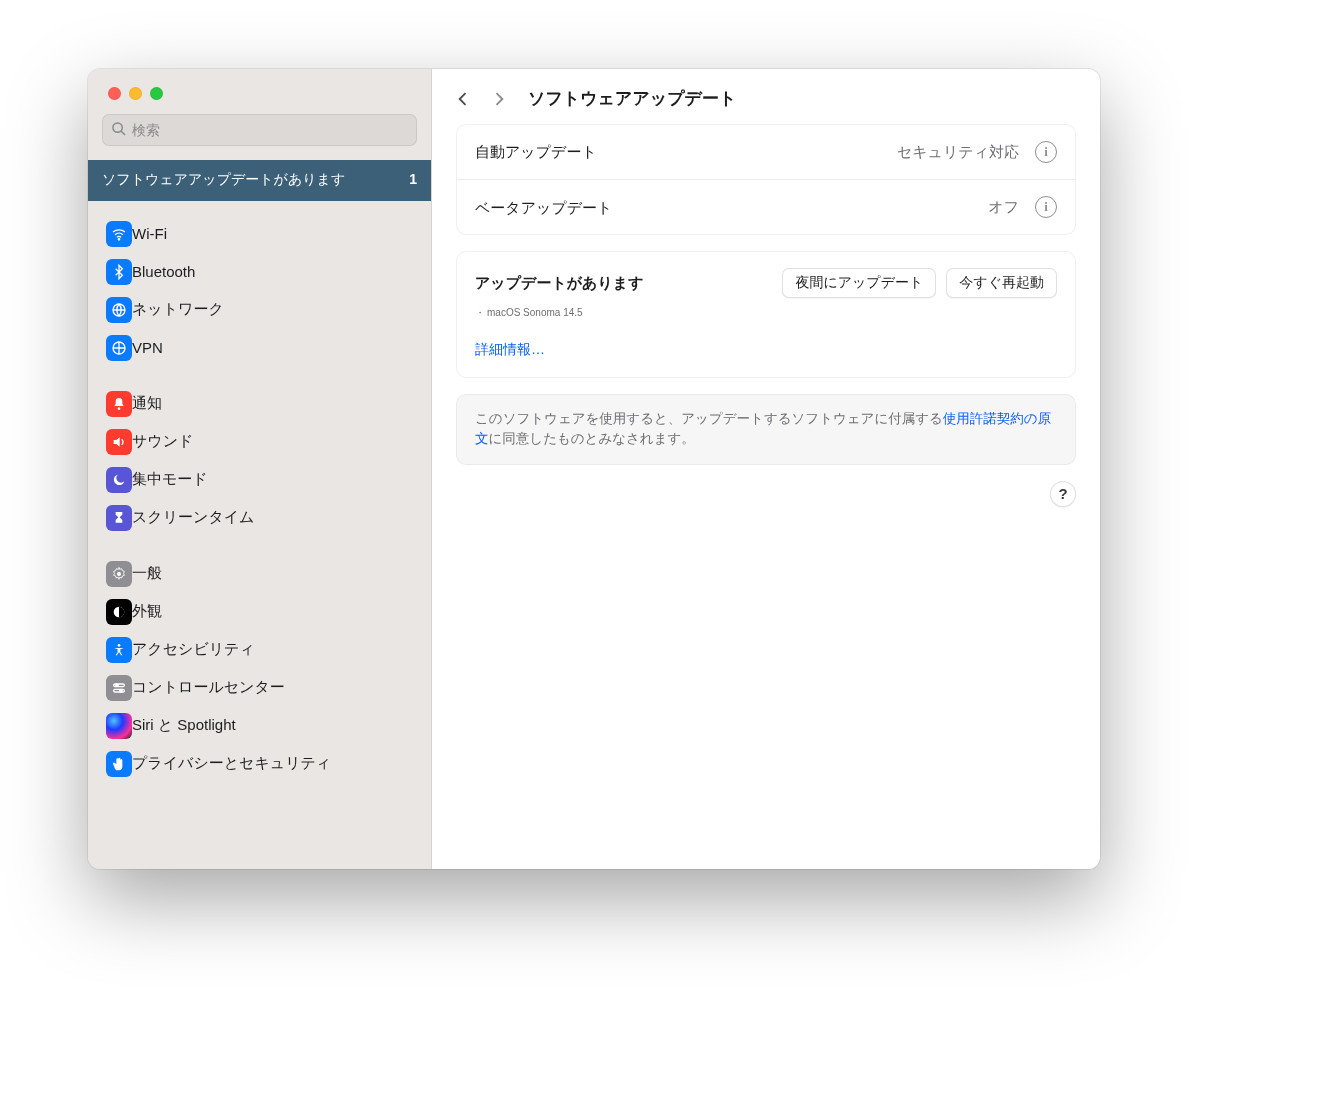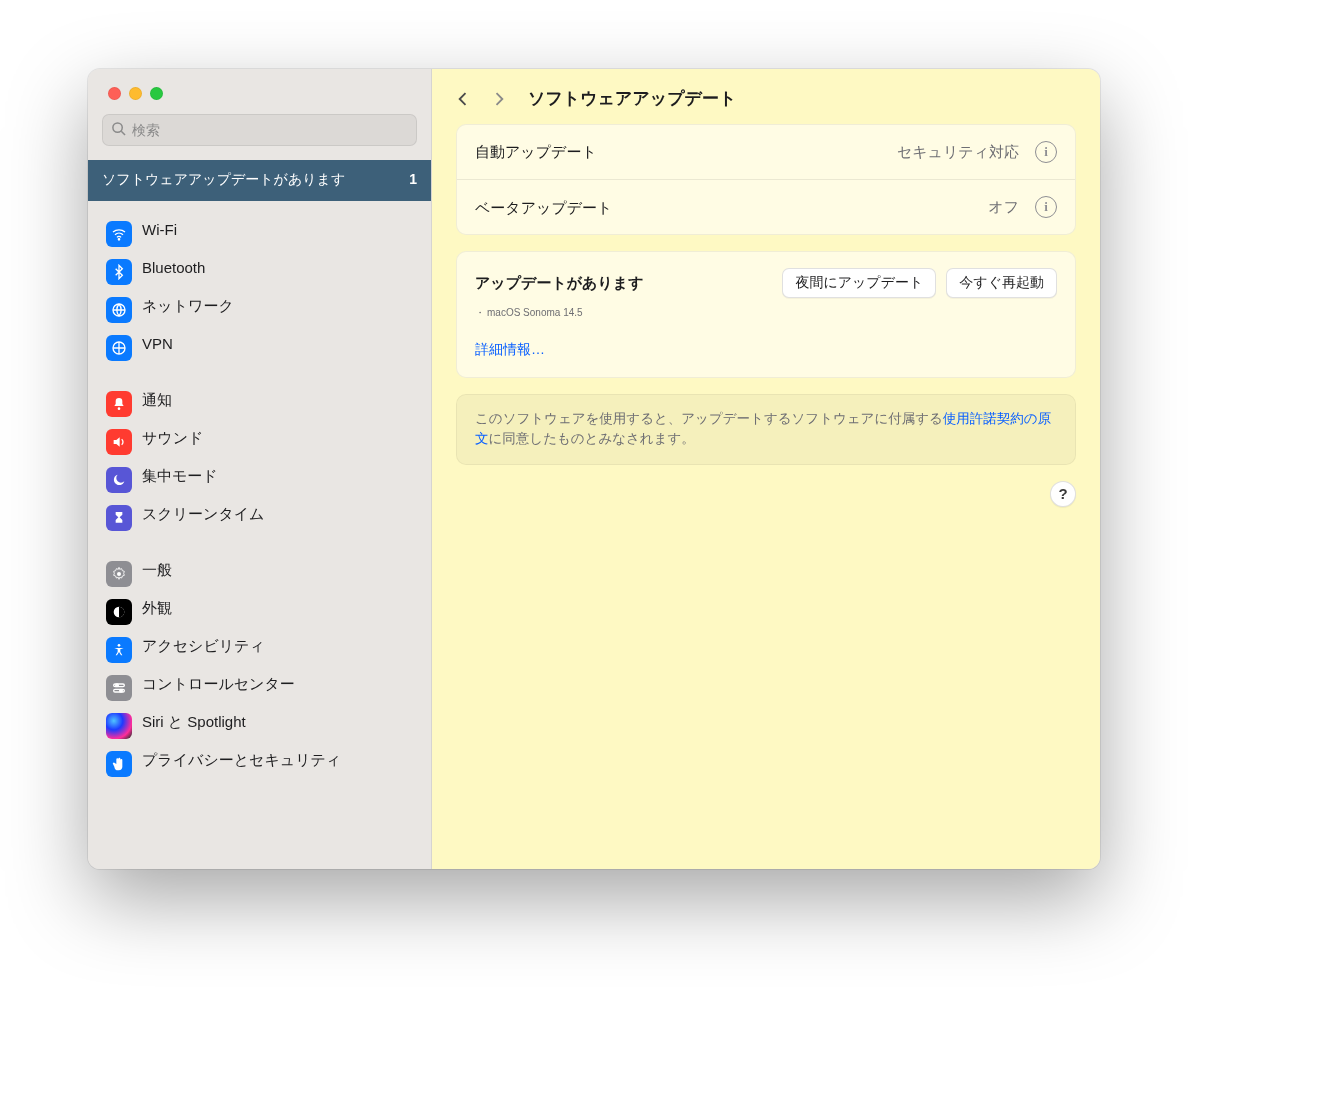--- a/index.html
+++ b/index.html
@@ -67,42 +67,42 @@
     display: flex;
     align-items: center;
     justify-content: space-between;
     gap: 10px;
   }
   .banner .text { font-size: 14px; line-height: 1.35; }
   .banner .badge { font-size: 14px; font-weight:600; }
   .side-scroll { overflow-y:auto; padding: 14px 10px 10px 10px; }
   .group { margin-bottom: 18px; }
   .side-item {
-    display:flex; align-items:flex-start; gap:10px;
+    display:flex; align-items:center; 
     padding: 6px 8px; border-radius:6px;
     font-size:15px; color:#1d1d1f;
     cursor: default;
   }
   .sicon {
     width:26px; height:26px; border-radius:6px;
     display:flex; align-items:center; justify-content:center;
     flex:0 0 auto;
     color:#fff;
   }
   .sicon svg { width:16px; height:16px; }
   .sicon.blue   { background:#0a7aff; }
   .sicon.red    { background:#ff3b30; }
   .sicon.indigo { background:#5856d6; }
   .sicon.gray   { background:#8e8e93; }
   .sicon.black  { background:#000; }
   .sicon.siri   { background: radial-gradient(circle at 30% 30%, #4fc4ff, #1e3aff 35%, #ff2d9b 70%, #2b2b2b 95%); }
   
   .main {
     flex:1; display:flex; flex-direction:column;
-    background:#fef9c3;
+    background:#ffffff;
   }
   .titlebar {
     display:flex; align-items:center; gap:14px;
     padding: 18px 24px 14px 20px;
   }
   .navbtn {
     color:#8a8a8a; width:22px; height:22px;
     display:flex; align-items:center; justify-content:center;
   }
   .navbtn.active { color:#4a4a4a; }

